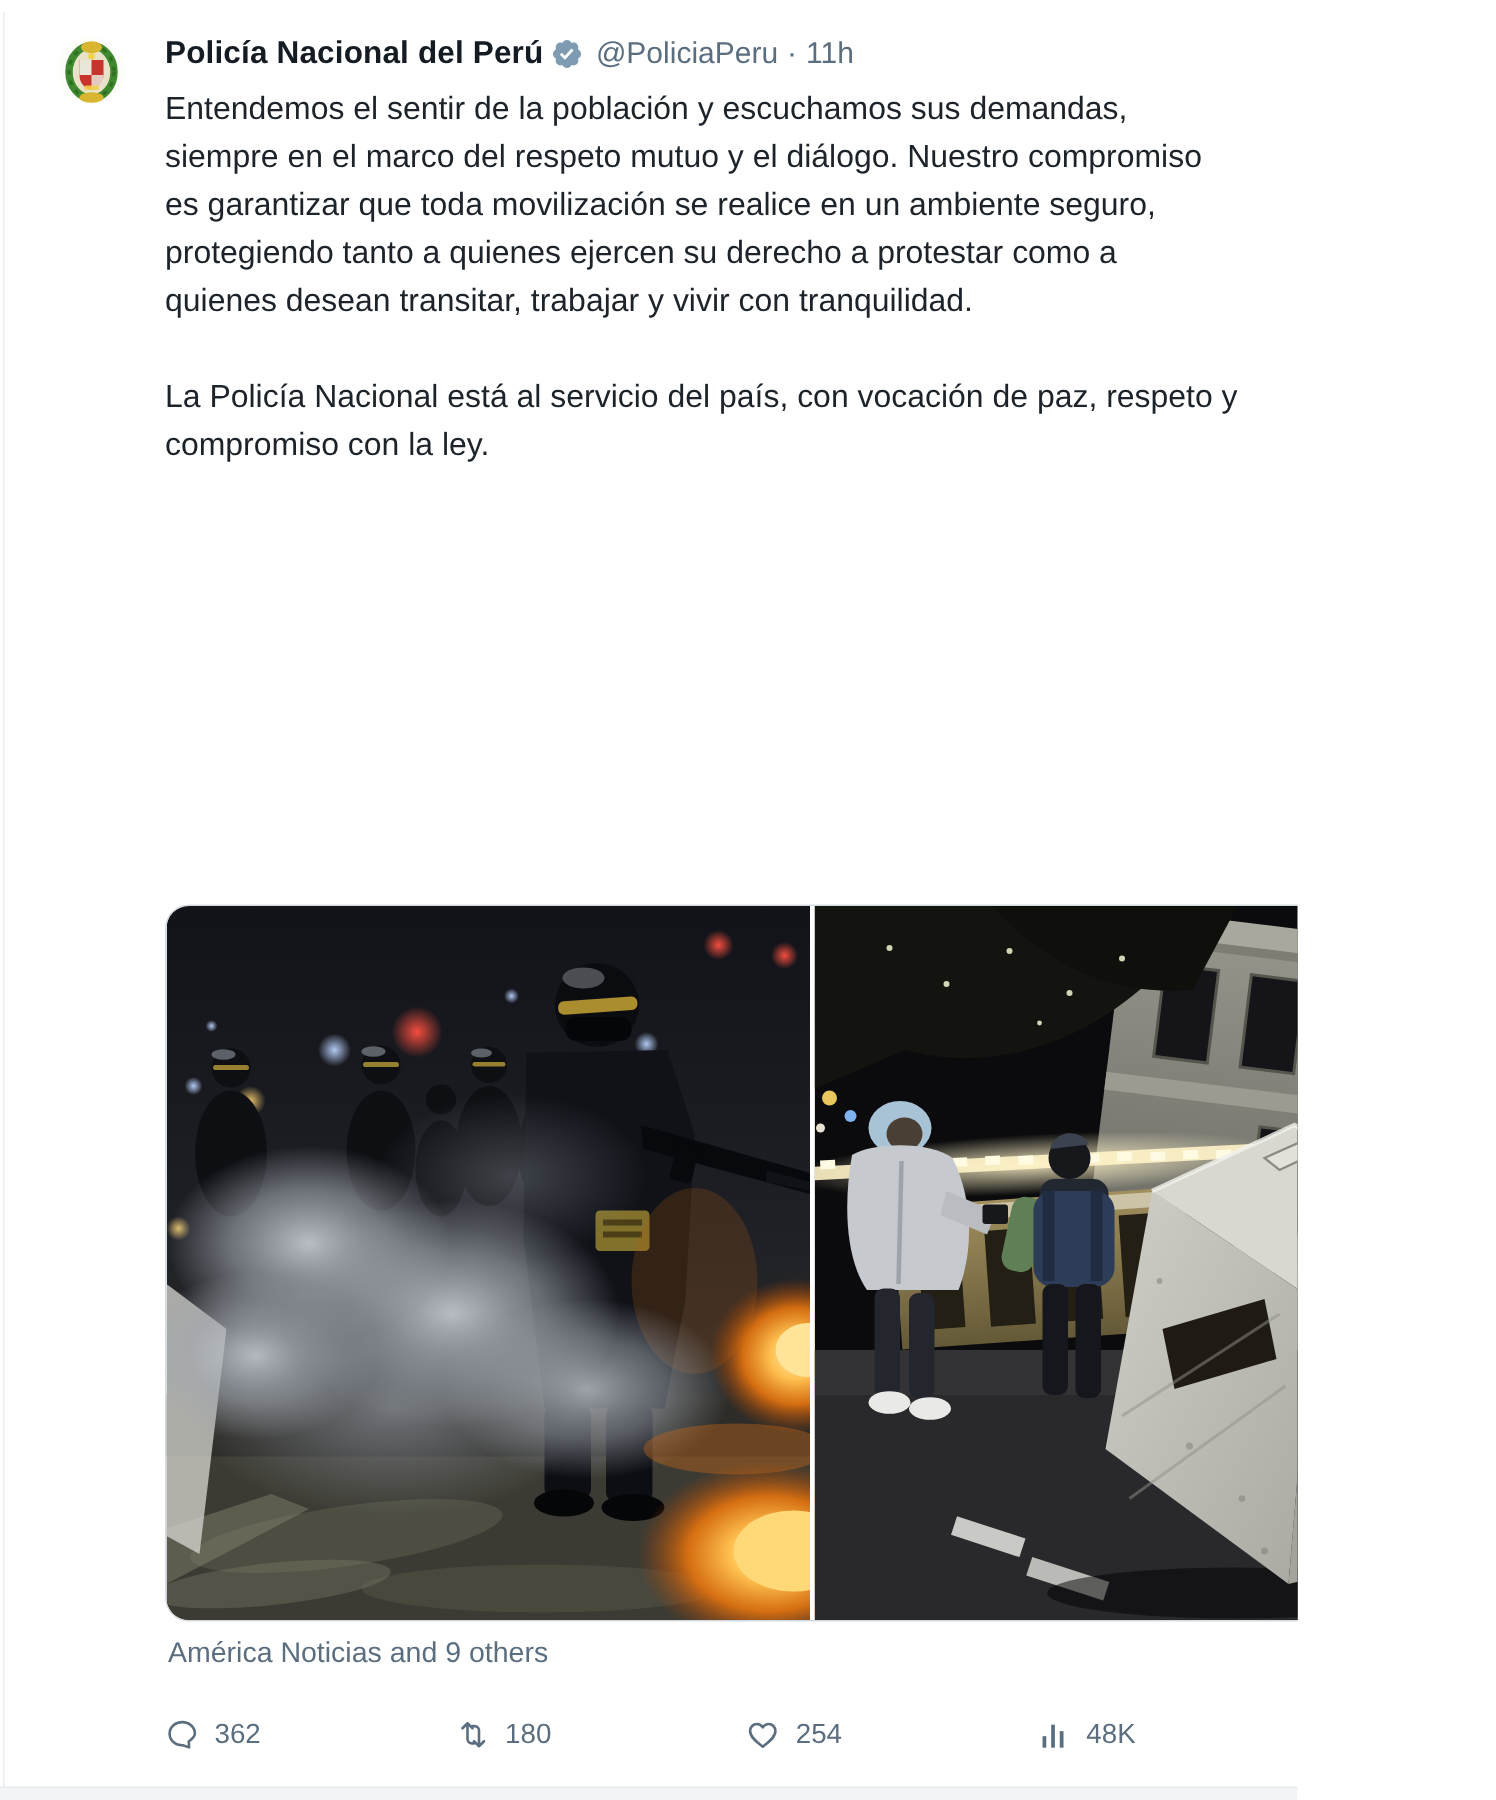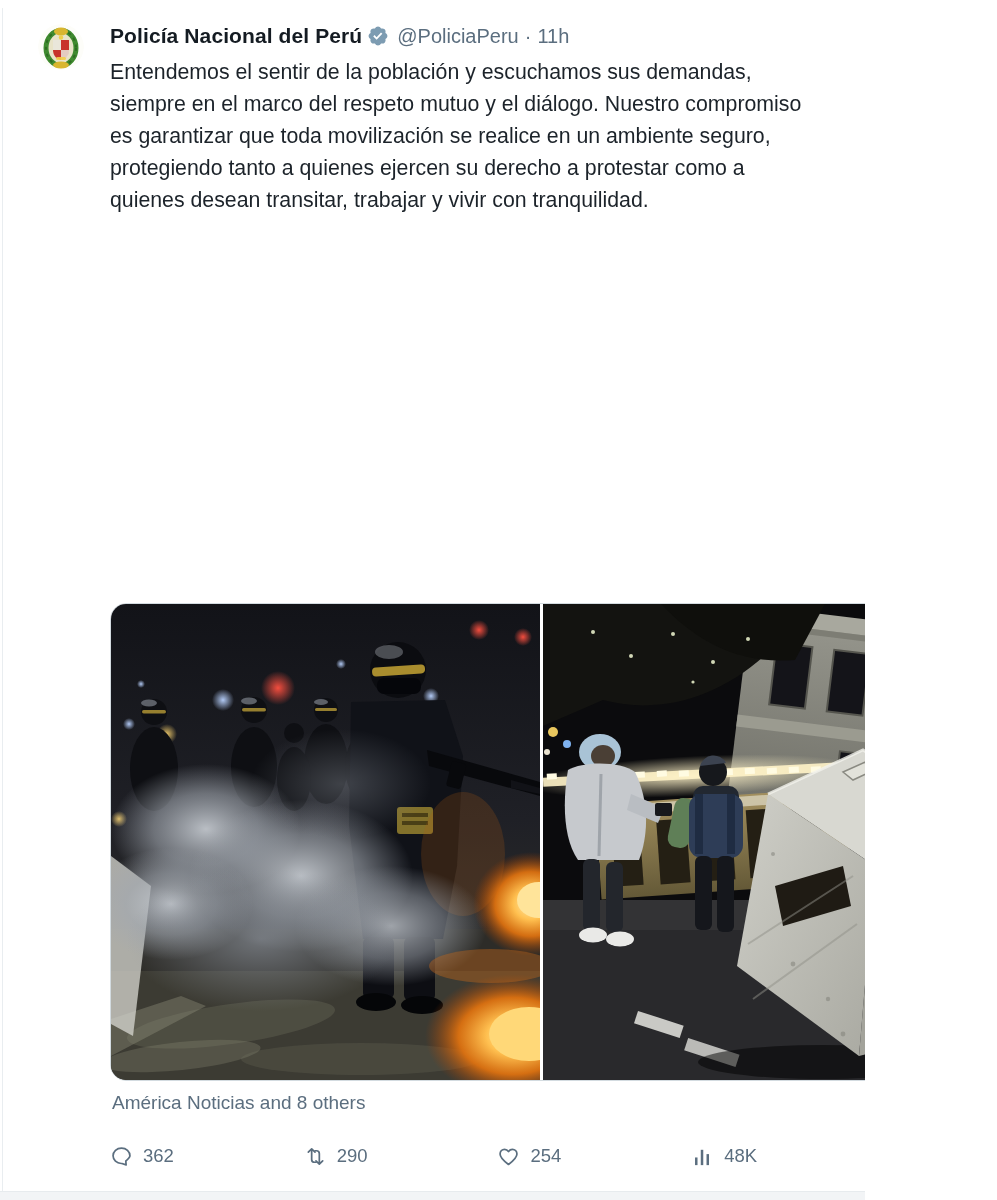--- a/index.html
+++ b/index.html
@@ -82,20 +82,22 @@
       </span>
     </span>
   </div>
 
   <div class="tweet-body">
     <p>Entendemos el sentir de la población y escuchamos sus demandas,
 siempre en el marco del respeto mutuo y el diálogo. Nuestro compromiso
 es garantizar que toda movilización se realice en un ambiente seguro,
 protegiendo tanto a quienes ejercen su derecho a protestar como a
 quienes desean transitar, trabajar y vivir con tranquilidad.</p>
+    <p>La Policía Nacional está al servicio del país, con vocación de paz, respeto y
+compromiso con la ley.</p>
   </div>
 
   <div class="media">
     <div class="half l" role="img" aria-label="Riot police advancing at night through tear-gas smoke with fire burning at right">
       <svg viewBox="0 0 429 478" width="429" height="478" preserveAspectRatio="none">
         <defs>
           <linearGradient id="LbgA" x1="0" y1="0" x2="0" y2="1">
             <stop offset="0" stop-color="#121318"></stop>
               <stop offset=".45" stop-color="#1f2026"></stop>
             <stop offset=".7" stop-color="#2b2b2a"></stop>
@@ -343,35 +345,35 @@
         </g>
 
         <polygon points="372,298 431,284 431,458 382,442" fill="#a93a30"></polygon>
         <polygon points="388,300 418,294 422,340 392,344" fill="#c44a3d"></polygon>
         <circle cx="396" cy="364" r="26" fill="#26282d"></circle>
         <path d="M376,356 a26 26 0 0 1 20,-18" stroke="#555a63" stroke-width="4" fill="none"></path>
       </svg>
     </div>
   </div>
 
-  <div class="caption">América Noticias and 8 others</div>
+  <div class="caption">América Noticias and 9 others</div>
 
   <div class="actions">
     <span class="act">
       <svg viewBox="0 0 24 24" width="23" height="23" fill="none" stroke="#5b6e7f" stroke-width="1.8">
         <path d="M12 3.2c-5 0-8.8 3.6-8.8 8.1 0 4.4 3.8 8 8.5 8 .2 0 .5 0 .7 0l4.4 1.5-.3-4.1c1.9-1.5 4.3-3.3 4.3-5.4 0-4.5-3.8-8.1-8.8-8.1z" stroke-linejoin="round"></path>
       </svg>
       <span>362</span>
     </span>
     <span class="act">
       <svg viewBox="0 0 24 24" width="23" height="23" fill="none" stroke="#5b6e7f" stroke-width="1.8" stroke-linecap="round" stroke-linejoin="round">
         <path d="M4.5 7.5 L8 4 L11.5 7.5 M8 4.5 V15 a3 3 0 0 0 3 3 h1.5"></path>
         <path d="M19.5 16.5 L16 20 L12.5 16.5 M16 19.5 V9 a3 3 0 0 0 -3 -3 h-1.5"></path>
       </svg>
-      <span>290</span>
+      <span>180</span>
     </span>
     <span class="act">
       <svg viewBox="0 0 24 24" width="23" height="23" fill="none" stroke="#5b6e7f" stroke-width="1.8">
         <path d="M12 20.3 C7 16.6 3.2 13.4 3.2 9.4 C3.2 6.6 5.3 4.5 7.9 4.5 C9.6 4.5 11.1 5.4 12 6.9 C12.9 5.4 14.4 4.5 16.1 4.5 C18.7 4.5 20.8 6.6 20.8 9.4 C20.8 13.4 17 16.6 12 20.3 Z" stroke-linejoin="round"></path>
       </svg>
       <span>254</span>
     </span>
     <span class="act">
       <svg viewBox="0 0 24 24" width="23" height="23" fill="#5b6e7f">
         <rect x="4.2" y="13" width="2.6" height="8"></rect>

